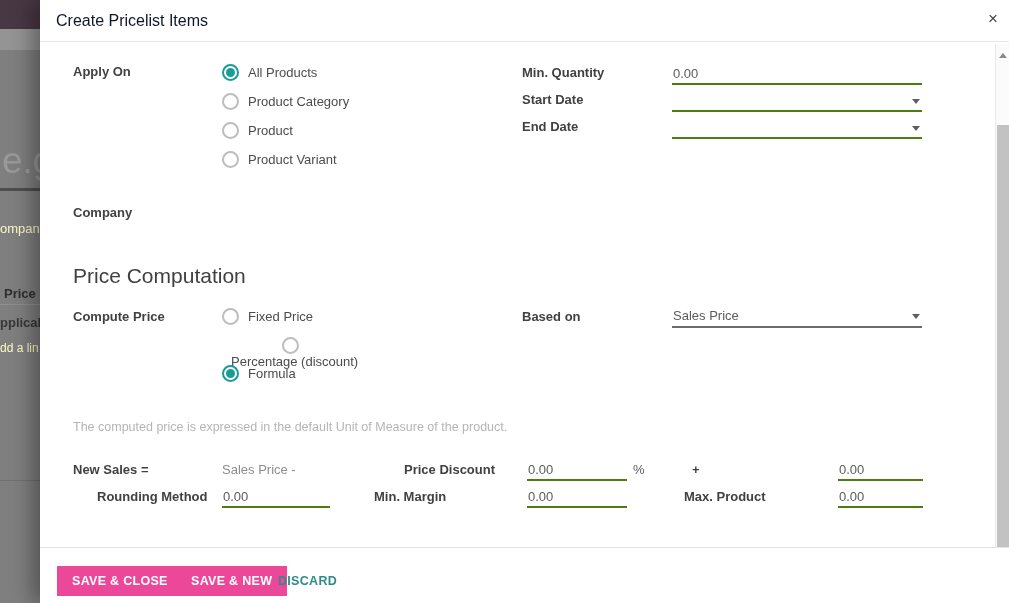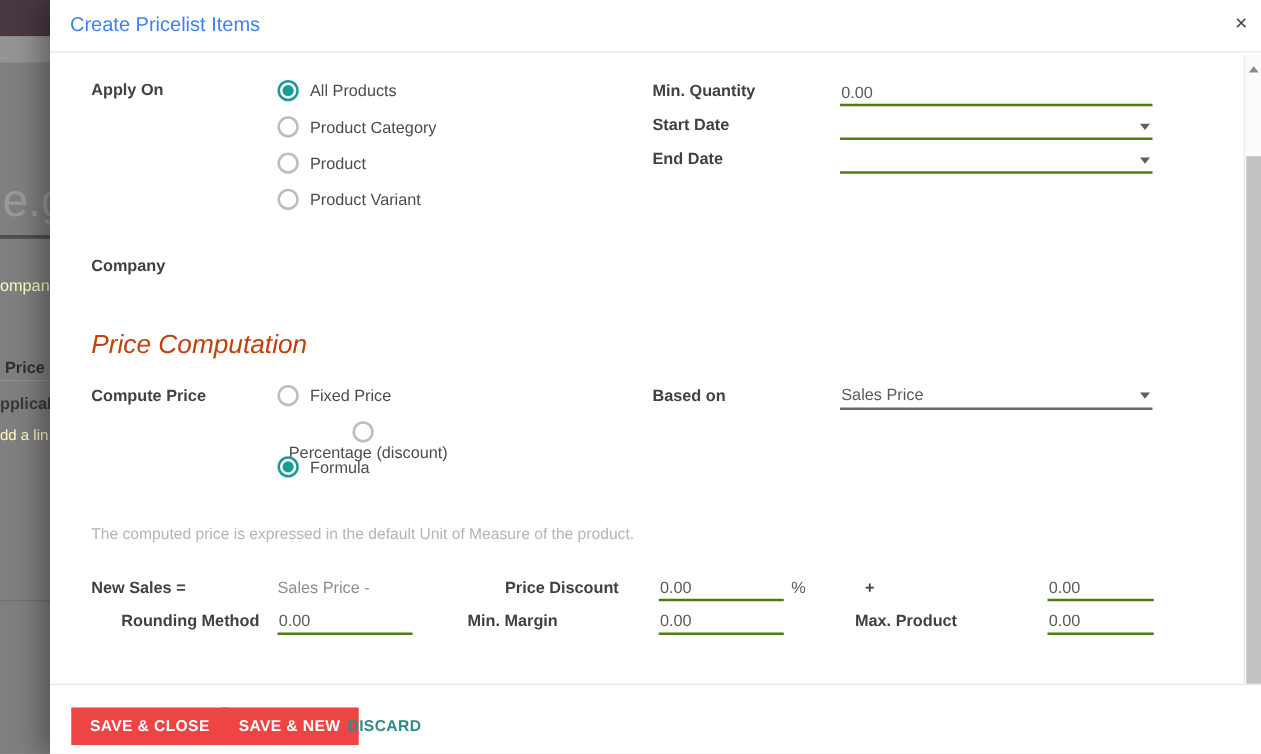--- a/index.html
+++ b/index.html
@@ -20,43 +20,43 @@
   .bd-applicab{position:absolute;left:0;top:315px;font-size:13px;font-weight:700;color:#383838;white-space:nowrap;}
   .bd-addline{position:absolute;left:0;top:341px;font-size:12px;color:#fef9c3;white-space:nowrap;}
   .bd-divider{position:absolute;left:0;top:480px;width:40px;height:1px;background:#707070;}
 
   
   .modal{
     position:absolute;left:40px;top:0;width:969px;height:603px;background:#fff;
     box-shadow:-8px 0 20px rgba(0,0,0,.35);
   }
   .modal-header{position:absolute;left:0;top:0;width:100%;height:42px;border-bottom:1px solid #e6e6e6;box-sizing:border-box;}
-  .modal-title{position:absolute;left:16px;top:12px;font-size:16px;color:#3b82f6;}
+  .modal-title{position:absolute;left:16px;top:12px;font-size:16px;color:#0f172a;}
   .modal-close{position:absolute;right:6px;top:9px;width:20px;height:20px;font-size:17px;line-height:20px;text-align:center;color:#444;cursor:pointer;}
   .modal-body{position:absolute;left:0;top:42px;width:969px;height:505px;}
   .modal-footer{position:absolute;left:0;top:547px;width:100%;height:56px;border-top:1px solid #e3e3e3;box-sizing:border-box;background:#fff;}
 
   .lbl{position:absolute;font-size:13px;font-weight:700;color:#414141;white-space:nowrap;}
   .val{font-size:13px;color:#5b5b5b;white-space:nowrap;}
   .muted{position:absolute;font-size:13px;color:#8d8d8d;white-space:nowrap;}
-  .heading{position:absolute;font-size:21px;color:#c2410c;white-space:nowrap;font-style:italic;}
+  .heading{position:absolute;font-size:21px;color:#404040;white-space:nowrap;}
   .note{position:absolute;font-size:12.5px;color:#b5b5b5;white-space:nowrap;}
 
   .ufield{position:absolute;height:21px;border-bottom:2px solid #4d7c0f;box-sizing:border-box;}
   .ufield .val{position:absolute;left:1px;top:2px;}
   .ufield.dark{border-bottom:2px solid #6b6b6b;}
   .caret{position:absolute;width:0;height:0;border:4px solid transparent;border-top:5px solid #5f5f5f;}
 
   .radio-row{position:absolute;display:flex;align-items:center;height:16px;}
   .radio{width:13px;height:13px;border:2px solid #bdbdbd;border-radius:50%;background:#fff;box-sizing:content-box;flex:0 0 auto;}
   .radio.selected{border-color:#1a9c96;}
   .radio.selected::after{content:"";display:block;width:9px;height:9px;margin:2px;border-radius:50%;background:#1a9c96;}
   .radio-row .val{margin-left:9px;color:#4c4c4c;}
 
-  .btn{display:inline-block;background:#ef4444;color:#fff;font-weight:700;font-size:12.5px;letter-spacing:.3px;
+  .btn{display:inline-block;background:#ec4899;color:#fff;font-weight:700;font-size:12.5px;letter-spacing:.3px;
        padding:8px 15px;border:none;cursor:pointer;font-family:inherit;}
   .btn-link{display:inline-block;background:none;border:none;color:#2e8b87;font-weight:700;font-size:12.5px;
        letter-spacing:.3px;cursor:pointer;font-family:inherit;padding:8px 0;}
 
   
   .scrollbar{position:absolute;left:955px;top:2px;width:14px;height:541px;background:#fbfbfb;border-left:1px solid #e8e8e8;box-sizing:border-box;}
   .scroll-arrow{position:absolute;left:3px;top:5px;width:0;height:0;border:4px solid transparent;border-bottom:5px solid #8a8a8a;}
   .scroll-thumb{position:absolute;left:1px;top:81px;width:12px;height:456px;background:#c2c2c2;}
 </style>
 </head>

